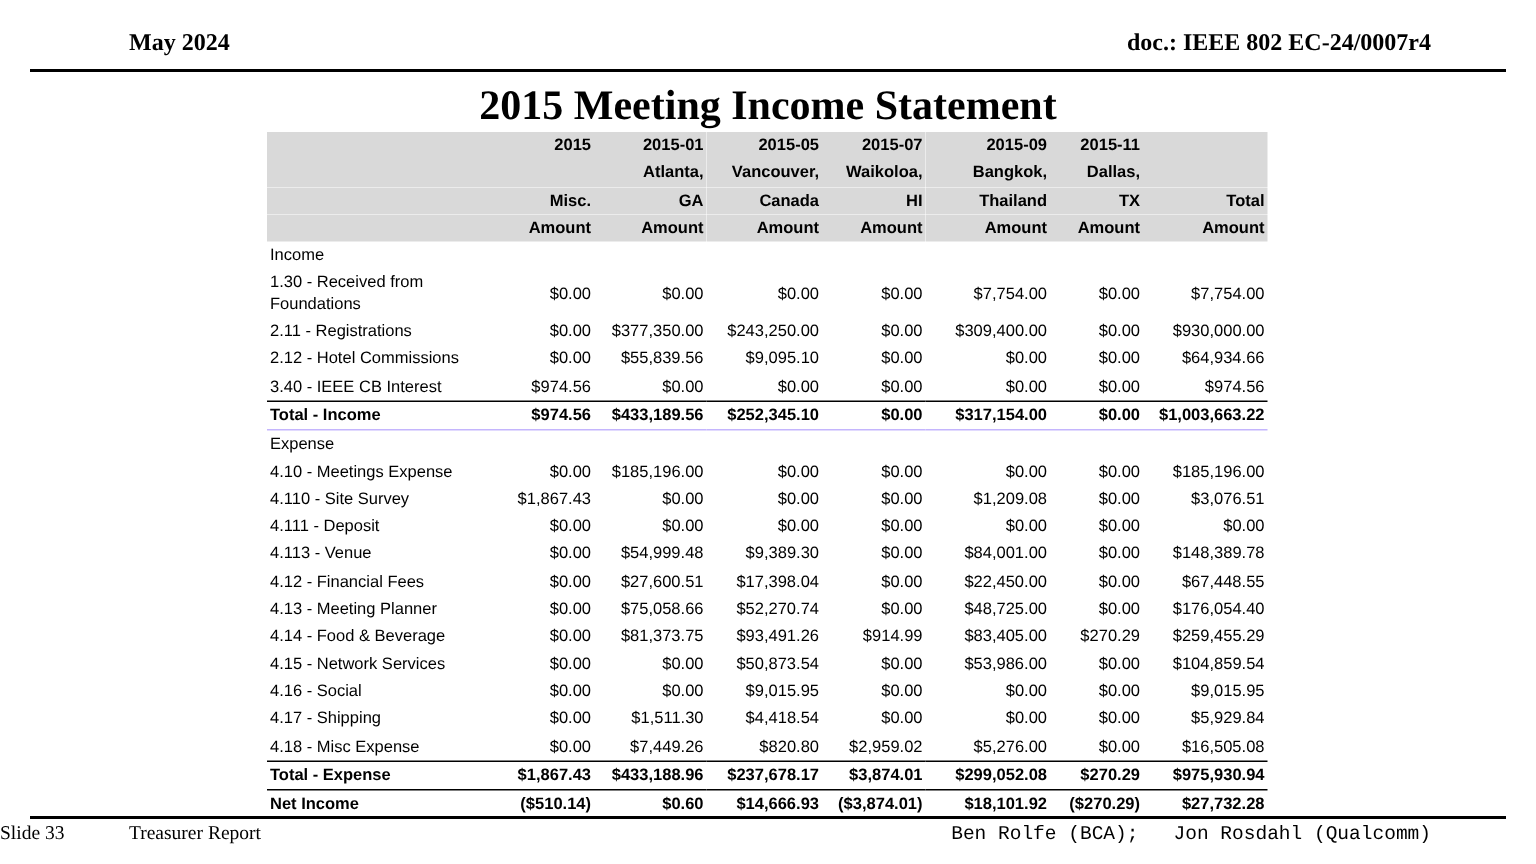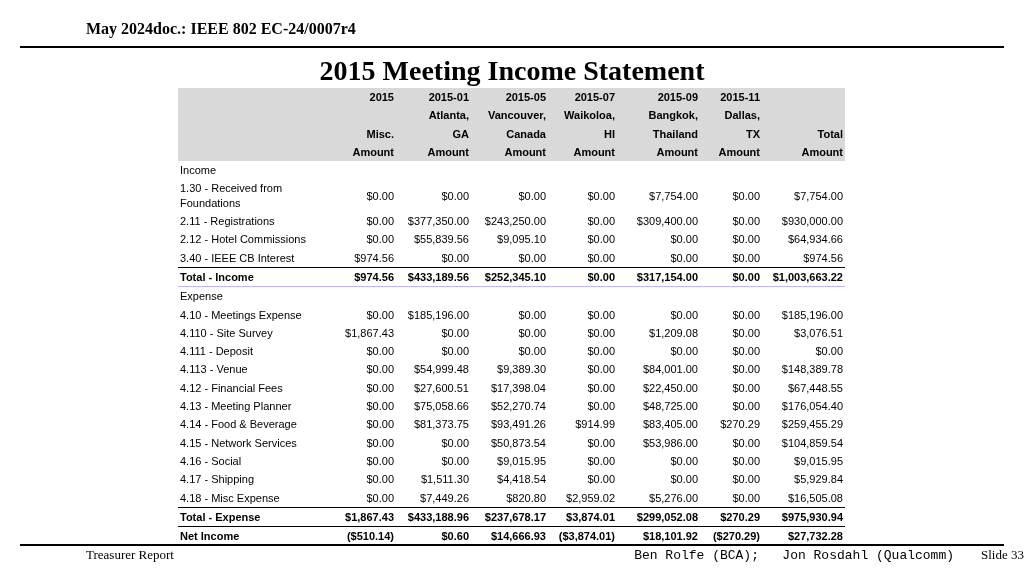--- a/index.html
+++ b/index.html
@@ -1,42 +1,42 @@
 <!DOCTYPE html>
 <html style="--header-bg: #d9d9d9;"><head>
 <meta charset="utf-8">
 <style>
   * { margin:0; padding:0; box-sizing:border-box; }
   html,body { width:1024px; height:576px; background:#fff; }
   body { font-family:"Liberation Sans", sans-serif; color:#000; }
   .slide { position:relative; width:1024px; height:576px; background:#ffffff; overflow:hidden; }
 
   .top-bar { position:absolute; top:20px; left:86px; right:70px; display:flex;
-             font-family:"Liberation Serif", serif;
+             justify-content:space-between; font-family:"Liberation Serif", serif;
              font-weight:bold; font-size:16px; }
   .rule { position:absolute; left:20px; right:20px; border-top:2px solid #000; height:0; }
   .rule-top-template { top:46px; }
   .rule-bottom-template { top:544px; }
 
   .slide-title { position:absolute; top:55px; left:0; width:1024px; text-align:center;
                  font-family:"Liberation Serif", serif; font-size:28px; font-weight:bold; }
 
   .income-table { position:absolute; left:178px; top:88px; width:667px;
                   border-collapse:collapse; table-layout:fixed; font-size:11px; }
   .income-table td { padding:2px 2px; line-height:1.3; vertical-align:middle;
                      text-align:right; overflow:hidden; white-space:normal; }
   .income-table td.label-col { text-align:left; }
   .income-table thead td { background:var(--header-bg,#d9d9d9); font-weight:bold; }
   .income-table tbody tr.section td { font-weight:normal; }
   .income-table tbody tr.total td { font-weight:bold; }
   .income-table tbody tr.rule-top td { border-top:1px solid #000; }
   .income-table tbody tr.rule-bottom td { border-bottom:1px solid #c4b5fd; }
 
   .footer-left  { position:absolute; left:86px; bottom:13px; font-family:"Liberation Serif", serif; font-size:13px; }
-  .footer-center{ position:absolute; left:0; width:1024px; bottom:13px; text-align:right;
+  .footer-center{ position:absolute; left:0; width:1024px; bottom:13px; text-align:left;
                   font-family:"Liberation Serif", serif; font-size:13px; }
   .footer-right { position:absolute; right:70px; bottom:13px; font-family:Liberation Mono, monospace;
                   font-size:13px; white-space:pre; }
 </style>
 </head>
 <body>
 
 <div class="slide">
 
   <div class="top-bar">

